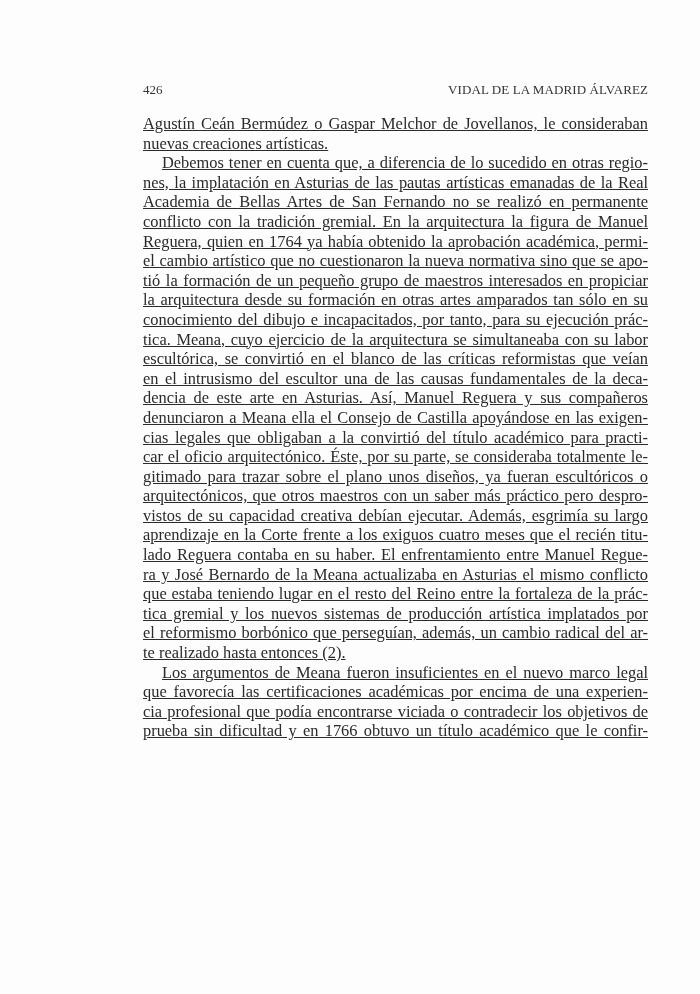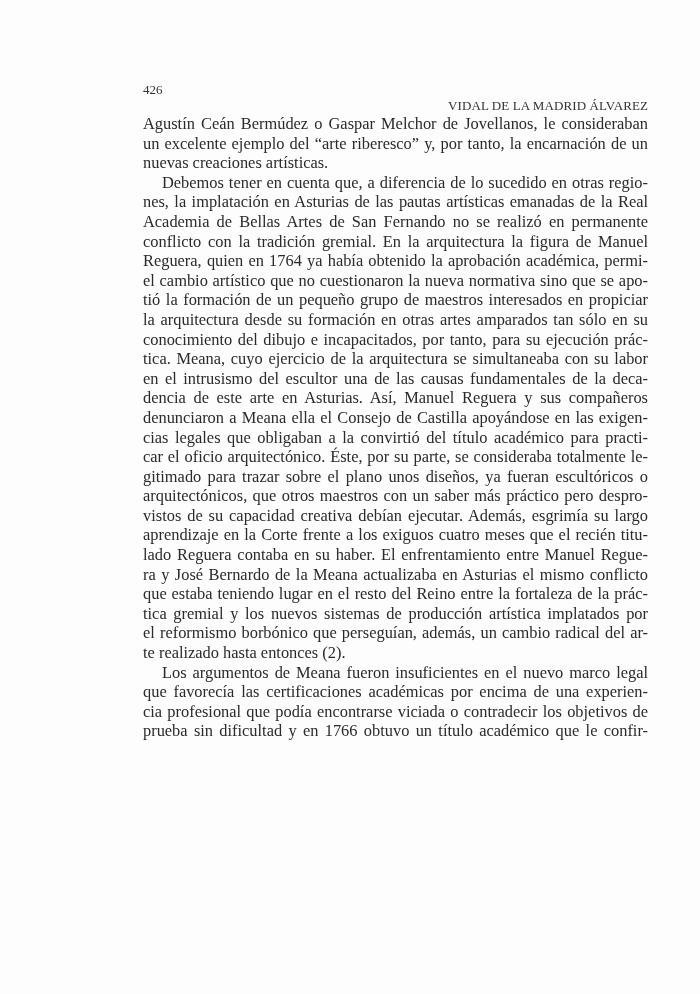--- a/index.html
+++ b/index.html
@@ -19,62 +19,63 @@
       position: absolute;
       left: 143px;
       width: 505px;
       top: 82px;
       height: 16px;
       font-size: 13px;
       line-height: 16px;
       color: #333;
     }
     .page-number { position: absolute; left: 0; top: 0; text-align: center; }
-    .running-head { position: absolute; right: 0; top: 16px; letter-spacing: 0.1px; }
+    .running-head { position: absolute; right: 0; top: 0; letter-spacing: 0.1px; }
     .body-text {
       position: absolute;
       left: 143px;
       top: 114px;
       width: 505px;
     }
     .line {
       display: block;
       height: 19.6px;
       line-height: 19.6px;
       font-size: 16.4px;
       white-space: nowrap;
       text-align: justify;
       text-align-last: justify;
       overflow: visible;
+      text-decoration: underline;
     }
     .line.indent { padding-left: 19px; }
     .line.last { text-align-last: left; }
   </style>
 </head>
 <body>
 
 <div class="header">
   <span class="page-number">426</span>
   <span class="running-head">VIDAL DE LA MADRID ÁLVAREZ</span>
 </div>
 
 <div class="body-text">
   <span class="line">Agustín Ceán Bermúdez o Gaspar Melchor de Jovellanos, le consideraban</span>
-  <span class="line">un excelente ejemplo del “arte riberesco” y, por tanto, la encarnación de un</span>
   <span class="line last">nuevas creaciones artísticas.</span>
   <span class="line indent">Debemos tener en cuenta que, a diferencia de lo sucedido en otras regio-</span>
   <span class="line">nes, la implatación en Asturias de las pautas artísticas emanadas de la Real</span>
   <span class="line">Academia de Bellas Artes de San Fernando no se realizó en permanente</span>
   <span class="line">conflicto con la tradición gremial. En la arquitectura la figura de Manuel</span>
   <span class="line">Reguera, quien en 1764 ya había obtenido la aprobación académica, permi-</span>
   <span class="line">el cambio artístico que no cuestionaron la nueva normativa sino que se apo-</span>
   <span class="line">tió la formación de un pequeño grupo de maestros interesados en propiciar</span>
   <span class="line">la arquitectura desde su formación en otras artes amparados tan sólo en su</span>
   <span class="line">conocimiento del dibujo e incapacitados, por tanto, para su ejecución prác-</span>
   <span class="line">tica. Meana, cuyo ejercicio de la arquitectura se simultaneaba con su labor</span>
+  <span class="line">escultórica, se convirtió en el blanco de las críticas reformistas que veían</span>
   <span class="line">en el intrusismo del escultor una de las causas fundamentales de la deca-</span>
   <span class="line">dencia de este arte en Asturias.  Así,  Manuel Reguera y sus compañeros</span>
   <span class="line">denunciaron a Meana ella el Consejo de Castilla apoyándose en las exigen-</span>
   <span class="line">cias legales que obligaban a la convirtió del título académico para practi-</span>
   <span class="line">car el oficio arquitectónico. Éste, por su parte, se consideraba totalmente le-</span>
   <span class="line">gitimado para trazar sobre el plano unos diseños, ya fueran escultóricos o</span>
   <span class="line">arquitectónicos, que otros maestros con un saber más práctico pero despro-</span>
   <span class="line">vistos de su capacidad creativa debían ejecutar. Además, esgrimía su largo</span>
   <span class="line">aprendizaje en la Corte frente a los exiguos cuatro meses que el recién titu-</span>
   <span class="line">lado Reguera contaba en su haber. El enfrentamiento entre Manuel Regue-</span>

